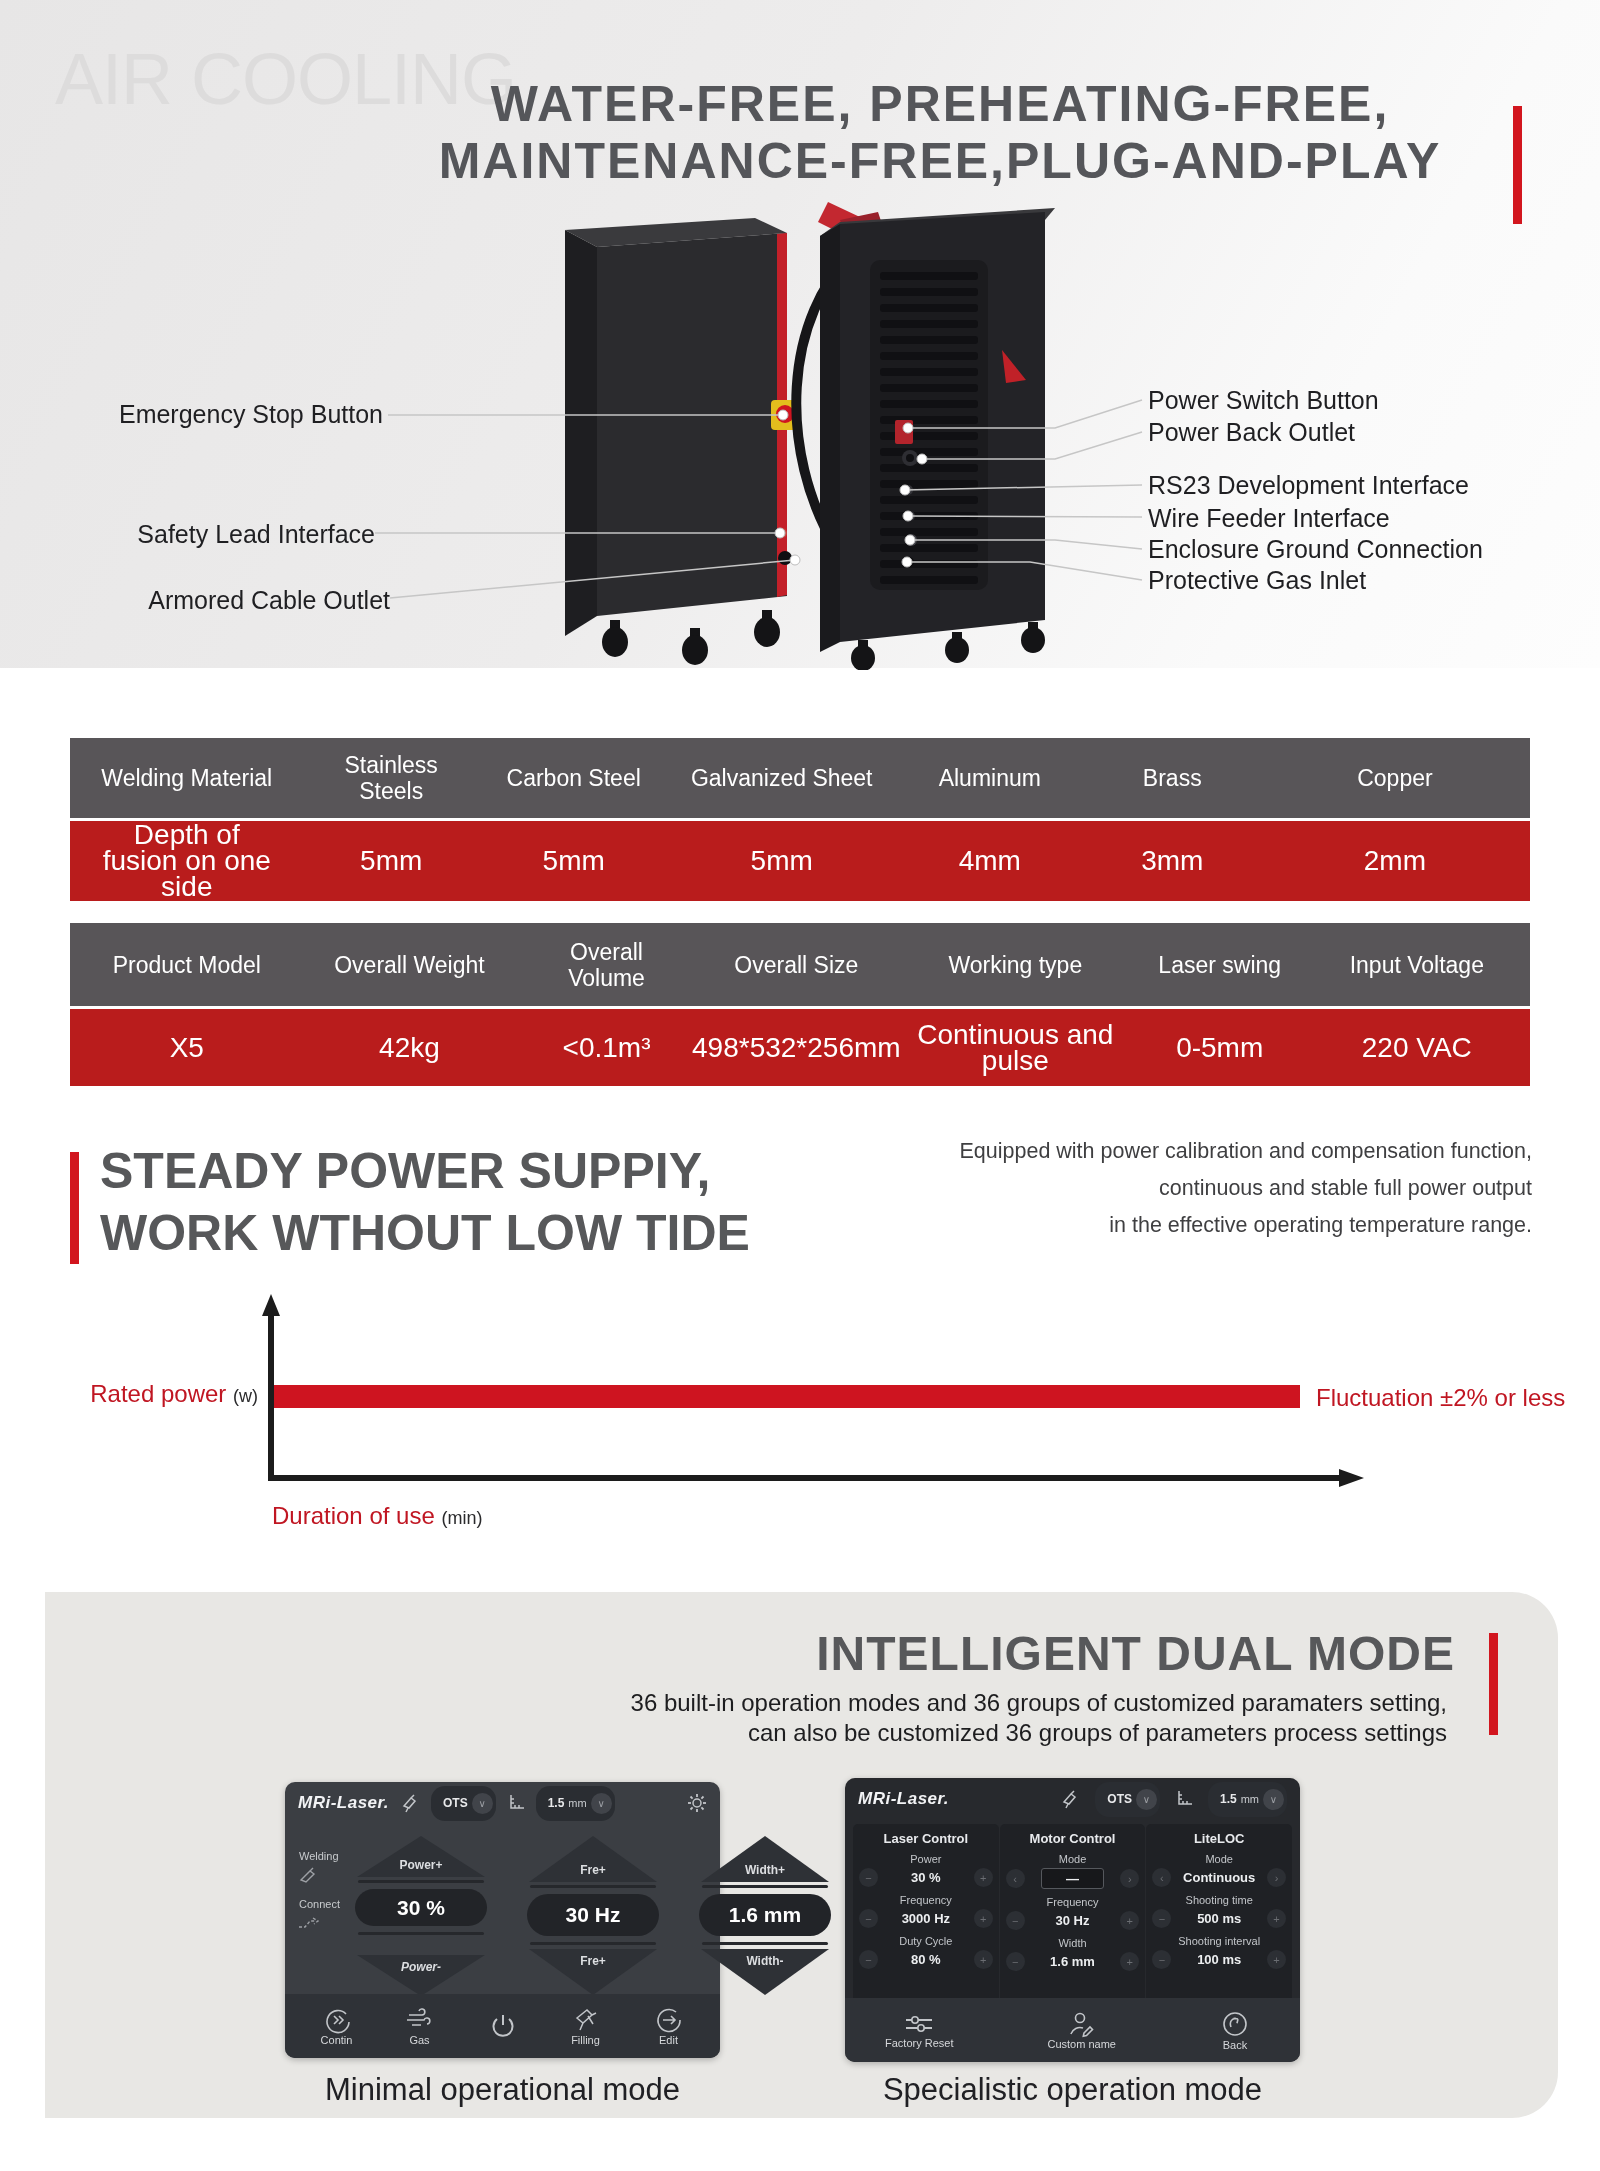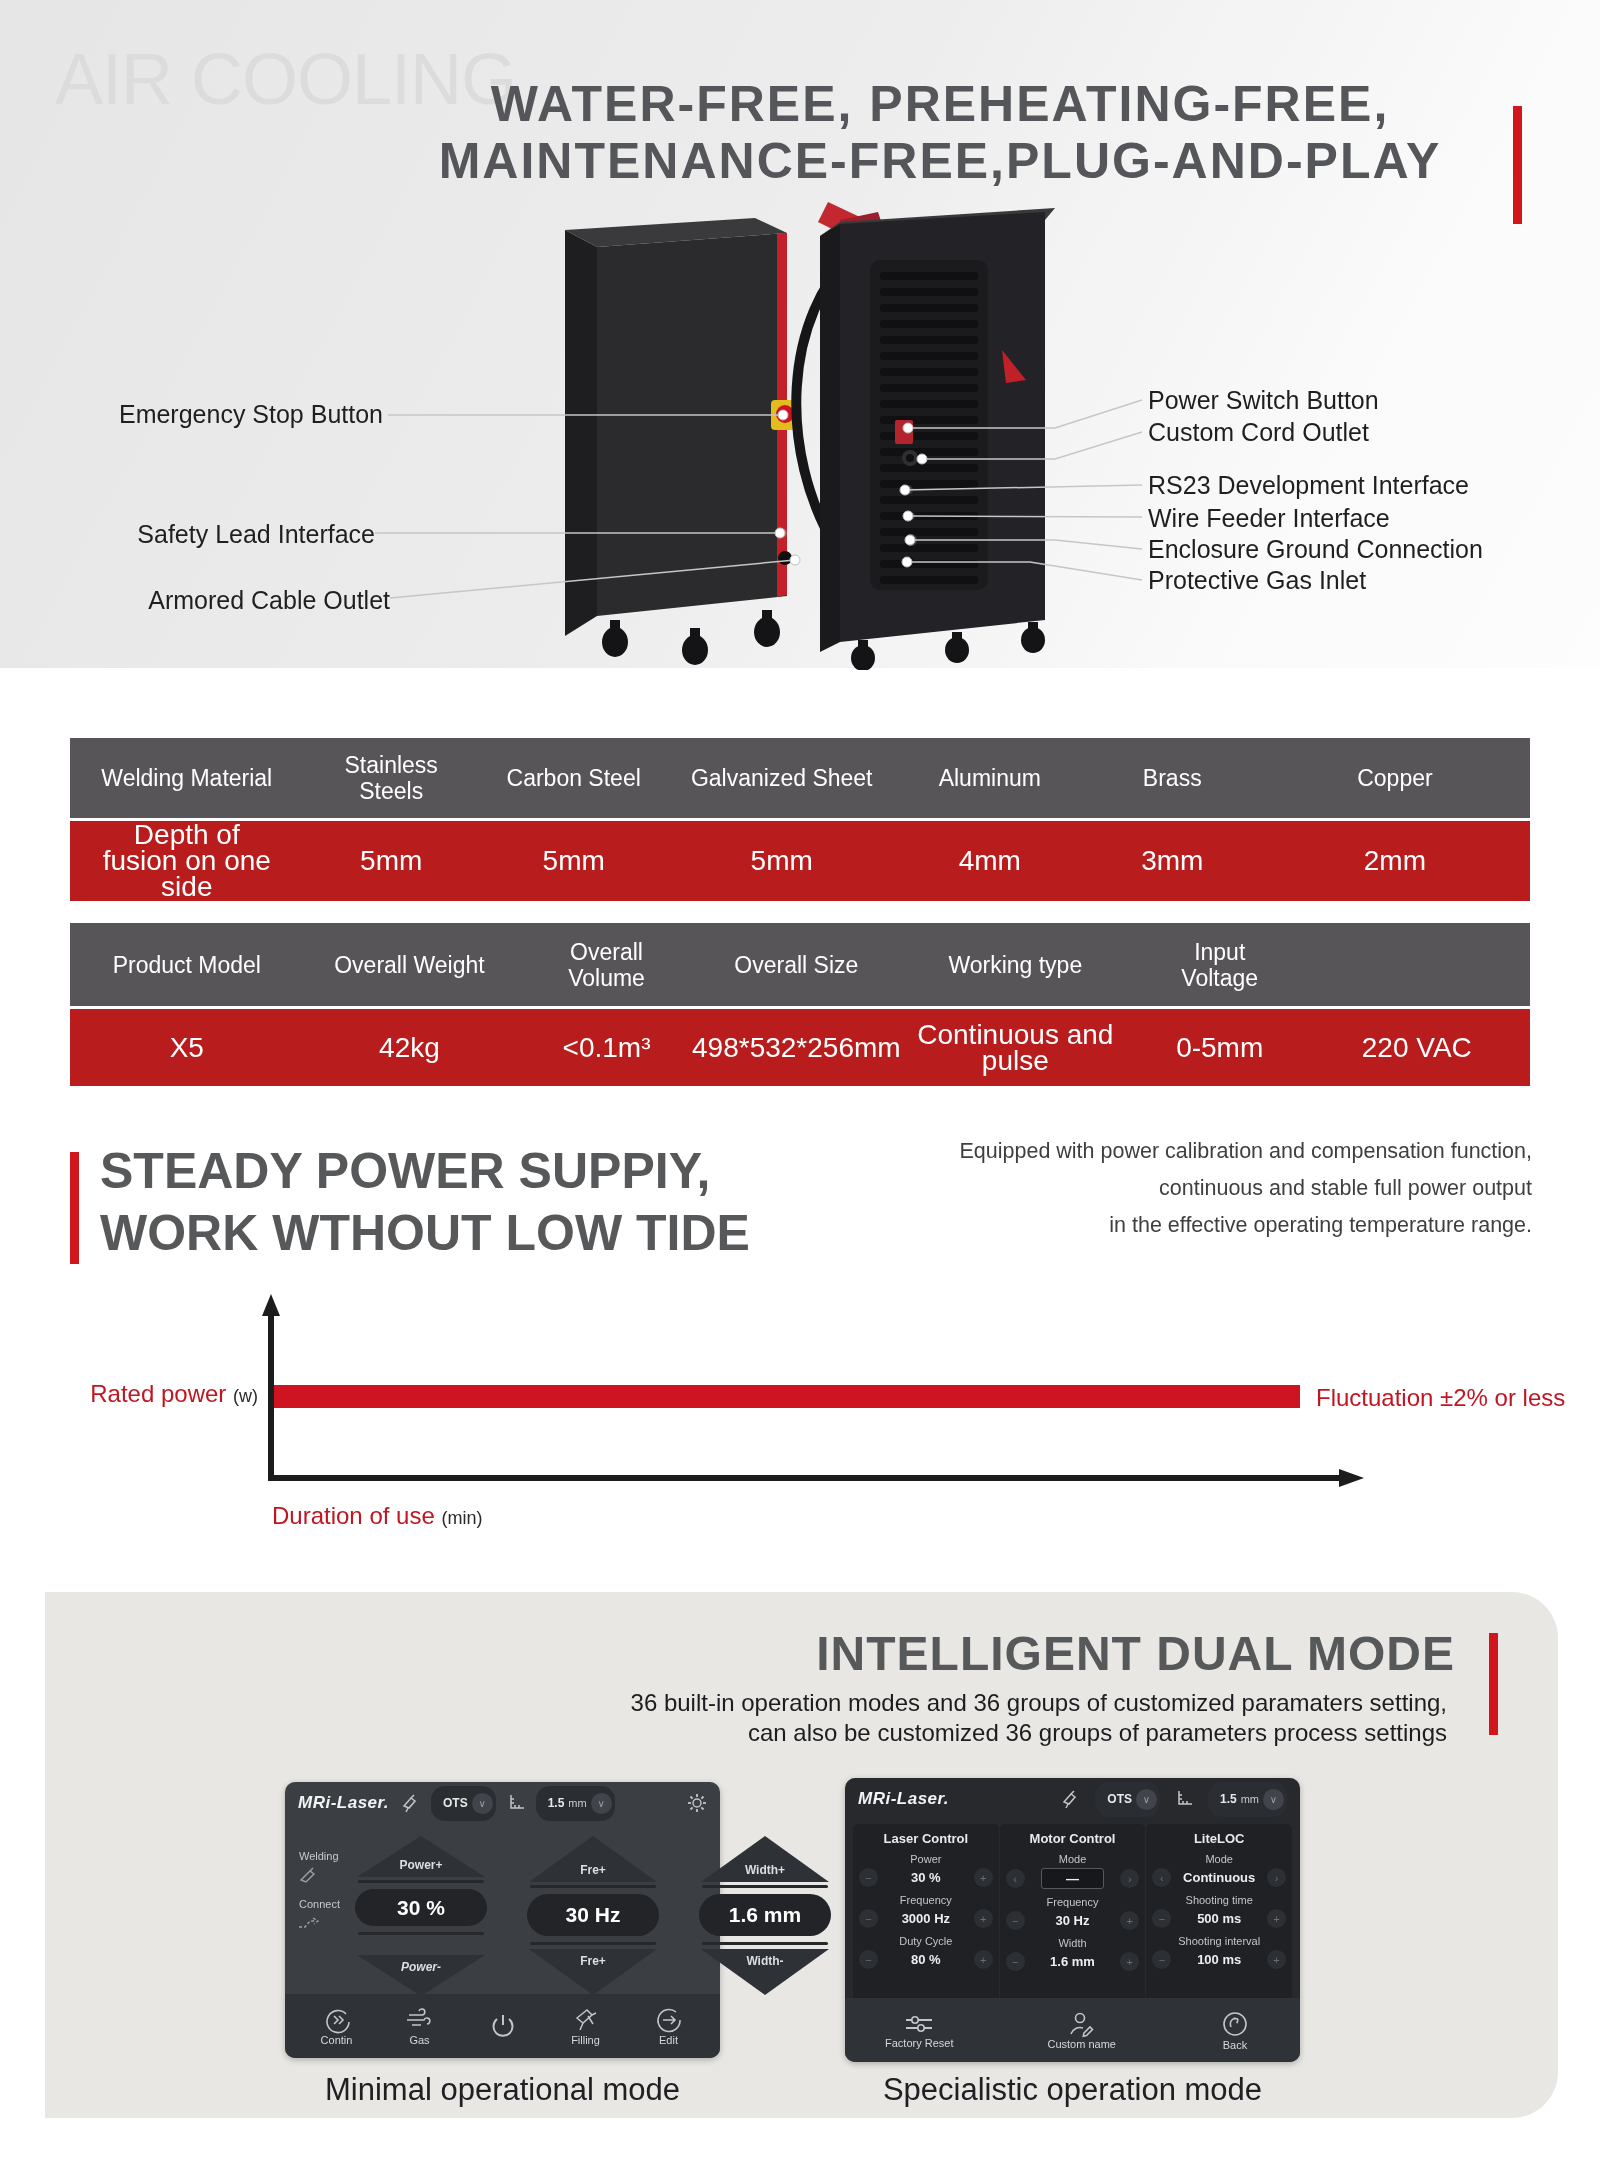--- a/index.html
+++ b/index.html
@@ -214,21 +214,21 @@
         <circle cx="908" cy="516" r="5"></circle>
           <circle cx="910" cy="540" r="5"></circle>
           <circle cx="907" cy="562" r="5"></circle>
       </g>
     </svg>
 
     <div class="callout co-l" style="left:60px;top:400px;width:323px;">Emergency Stop Button</div>
     <div class="callout co-l" style="left:60px;top:520px;width:315px;">Safety Lead Interface</div>
     <div class="callout co-l" style="left:60px;top:586px;width:330px;">Armored Cable Outlet</div>
     <div class="callout" style="left:1148px;top:386px;">Power Switch Button</div>
-    <div class="callout" style="left:1148px;top:418px;">Custom Cord Outlet</div>
+    <div class="callout" style="left:1148px;top:418px;">Power Back Outlet</div>
     <div class="callout" style="left:1148px;top:471px;">RS23 Development Interface</div>
     <div class="callout" style="left:1148px;top:504px;">Wire Feeder Interface</div>
     <div class="callout" style="left:1148px;top:535px;">Enclosure Ground Connection</div>
     <div class="callout" style="left:1148px;top:566px;">Protective Gas Inlet</div>
   </section>
 
   <div class="grid-row cols-a t-dark" style="top:738px;height:80px;">
     <div class="cell">Welding Material</div>
     <div class="cell">Stainless Steels</div>
     <div class="cell">Carbon Steel</div>
@@ -246,20 +246,21 @@
     <div class="cell">3mm</div>
     <div class="cell">2mm</div>
   </div>
 
   <div class="grid-row cols-b t-dark" style="top:923px;height:83px;">
     <div class="cell">Product Model</div>
     <div class="cell">Overall Weight</div>
     <div class="cell">Overall Volume</div>
     <div class="cell">Overall Size</div>
     <div class="cell">Working type</div>
+    <div class="cell">Laser swing</div>
     <div class="cell">Input Voltage</div>
   </div>
   <div class="grid-row cols-b t-light" style="top:1009px;height:77px;">
     <div class="cell">X5</div>
     <div class="cell">42kg</div>
     <div class="cell">&lt;0.1m³</div>
     <div class="cell">498*532*256mm</div>
     <div class="cell">Continuous and pulse</div>
     <div class="cell">0-5mm</div>
     <div class="cell">220 VAC</div>

